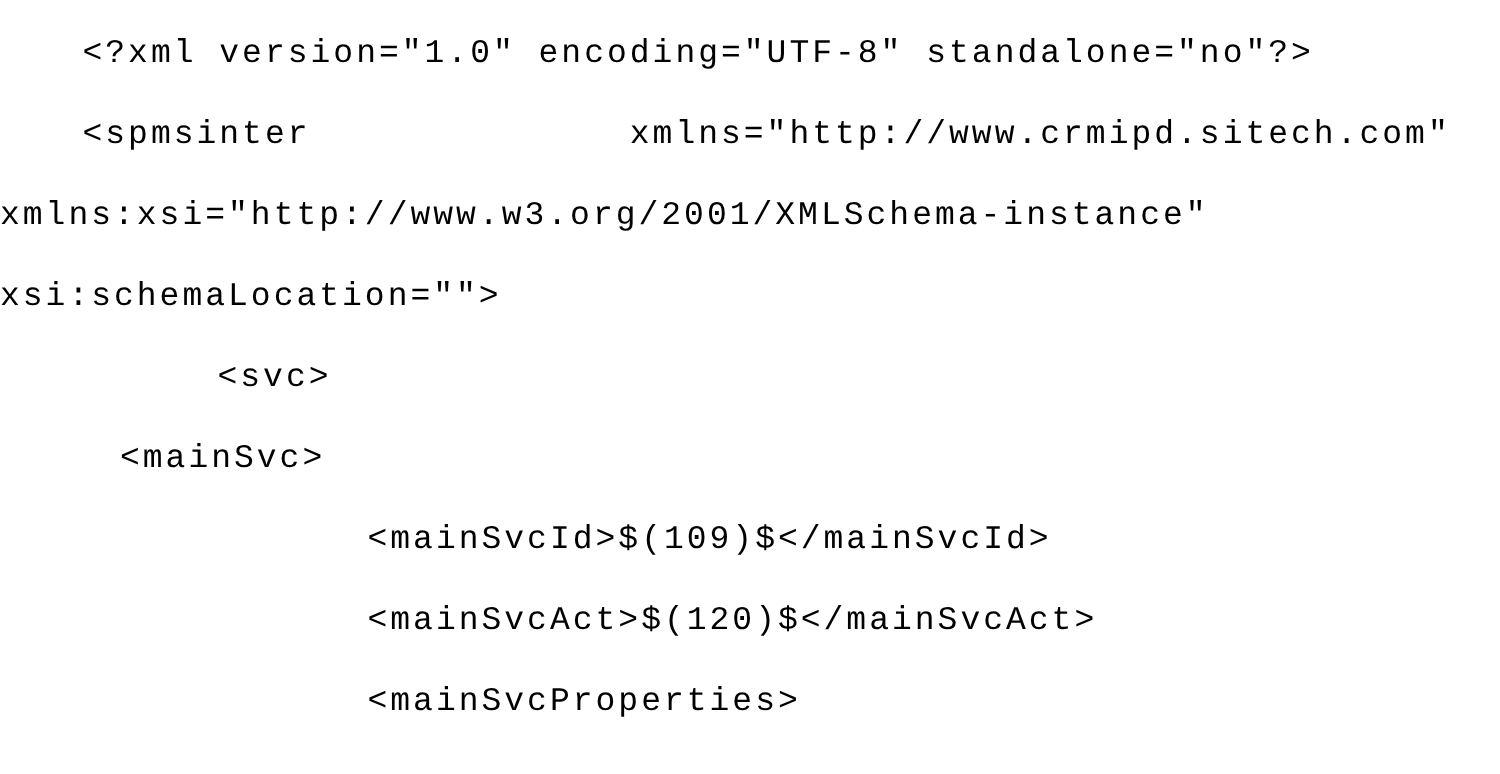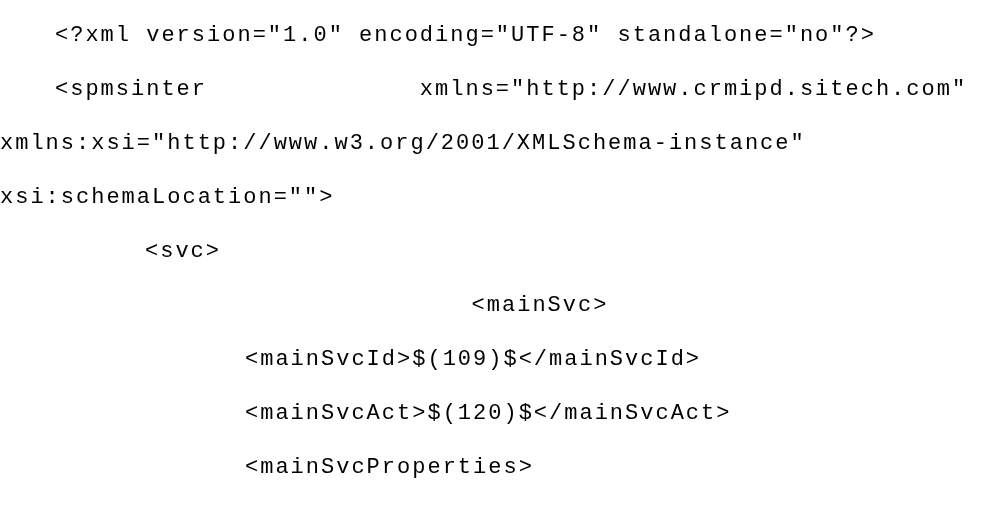--- a/index.html
+++ b/index.html
@@ -19,21 +19,21 @@
       line-height: 1.0;
       overflow: hidden;
     }
     .line {
       white-space: pre;
       margin-bottom: 32px;
     }
     .indent1 { padding-left: 55px; }
     .indent0 { padding-left: 0px; }
     .indent2 { padding-left: 145px; }
-    .indent3 { padding-left: 80px; text-align: center; }
+    .indent3 { padding-left: 80px; }
     .indent4 { padding-left: 245px; margin-top: 23px; }
   </style>
 </head>
 <body>
 
 <div class="line indent1">&lt;?xml version="1.0" encoding="UTF-8" standalone="no"?&gt;</div>
 <div class="line indent1">&lt;spmsinter              xmlns="http://www.crmipd.sitech.com"</div>
 <div class="line indent0">xmlns:xsi="http://www.w3.org/2001/XMLSchema-instance"</div>
 <div class="line indent0">xsi:schemaLocation=""&gt;</div>
 <div class="line indent2">&lt;svc&gt;</div>

